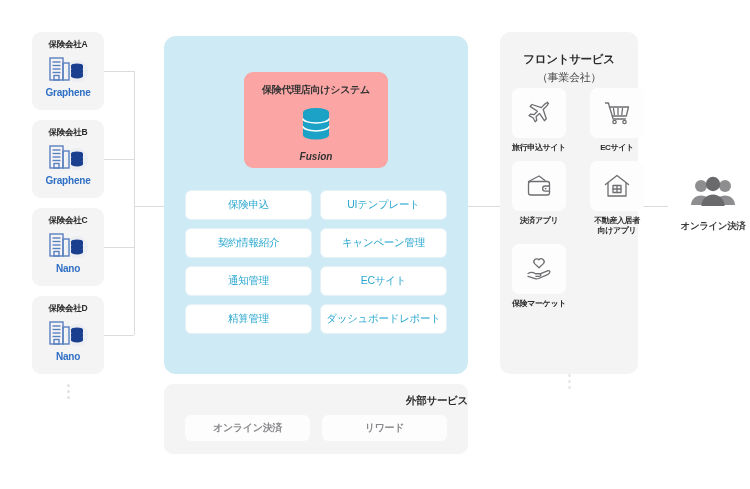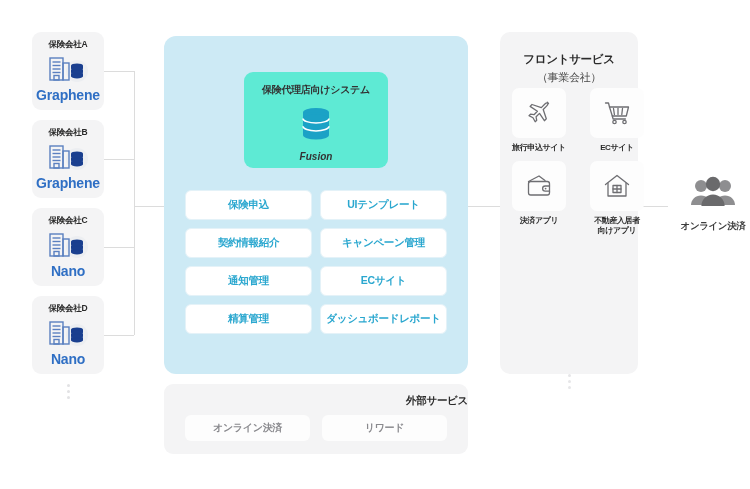--- a/index.html
+++ b/index.html
@@ -24,49 +24,49 @@
     display:flex;flex-direction:column;align-items:center;
     justify-content:flex-start;
     box-sizing:border-box;padding-top:8px;
   }
   .carrier-title{
     font-size:8.5px;font-weight:bold;color:#2b2b2b;letter-spacing:-0.2px;
     line-height:1;
   }
   .carrier-ico{height:34px;display:flex;align-items:center;justify-content:center;margin-top:3px;}
   .carrier-name{
-    font-size:14px;font-weight:bold;color:#2f6fc4;margin-top:1px;letter-spacing:-0.2px;
+    font-size:10px;font-weight:bold;color:#2f6fc4;margin-top:1px;letter-spacing:-0.2px;
   }
   .vdots{
     width:72px;display:flex;flex-direction:column;align-items:center;gap:3px;margin-top:6px;
   }
   .vdots i{display:block;width:3px;height:3px;border-radius:50%;background:#e2e2e4;}
 
   
   .core-panel{
     position:absolute;left:152px;top:36px;width:304px;height:338px;
     background:#cdeaf5;border-radius:12px;
   }
   .core-card{
     position:absolute;left:232px;top:72px;width:144px;height:96px;
-    background:#5eead4;border-radius:9px;
+    background:#fca5a5;border-radius:9px;
     display:flex;flex-direction:column;align-items:center;justify-content:flex-start;
     padding-top:11px;box-sizing:border-box;
   }
   .core-card-title{font-size:10px;font-weight:bold;color:#333;letter-spacing:-0.3px;}
   .core-card-name{font-size:10px;font-weight:bold;color:#333;margin-top:2px;font-style:italic;}
 
   .tiles{
     position:absolute;left:173px;top:190px;width:262px;
     display:grid;grid-template-columns:1fr 1fr;gap:8px 8px;
   }
   .tile{
     height:30px;background:#ffffff;border:1px solid #e4f2f8;border-radius:6px;
     display:flex;align-items:center;justify-content:center;
-    font-size:10.5px;font-weight:bold;color:#2aa7cf;letter-spacing:-0.3px;
+    font-size:10.5px;font-weight:normal;color:#2aa7cf;letter-spacing:-0.3px;
     box-sizing:border-box;
   }
 
   
   .ext-panel{
     position:absolute;left:152px;top:384px;width:304px;height:70px;
     background:#f4f4f5;border-radius:9px;
   }
   .ext-title{
     position:absolute;left:0;top:10px;width:304px;text-align:right;
@@ -359,20 +359,30 @@
           <path d="M5 11.2V24h18V11.2"></path>
           <rect x="10" y="13.5" width="8" height="7"></rect>
           <line x1="14" y1="13.5" x2="14" y2="20.5"></line>
           <line x1="10" y1="17" x2="18" y2="17"></line>
         </svg>
       </div>
       <div class="fs-label" style="white-space:pre-line;">不動産入居者
 向けアプリ</div>
     </div>
 
+    <div class="fs-item">
+      <div class="fs-box">
+        <svg width="28" height="28" viewBox="0 0 28 28" fill="none" stroke="#6e6e72" stroke-width="1.3" stroke-linejoin="round" stroke-linecap="round">
+          <path d="M14 12.8 9.6 8.6a2.9 2.9 0 0 1 4.4-3.8 2.9 2.9 0 0 1 4.4 3.8z"></path>
+          <path d="M3 18.5c2.6-1.6 5.2-1.3 7.4.2h3.8c1.1 0 1.7.6 1.7 1.3s-.6 1.3-1.7 1.3h-3.4"></path>
+          <path d="M10.7 18.7h4.9l7.6-3c1.1-.4 2 .5 1.6 1.6-.4 1-1.2 1.8-2.3 2.3l-8.8 3.9c-1.2.5-2.3.6-3.5.2L3 21.3"></path>
+        </svg>
+      </div>
+      <div class="fs-label">保険マーケット</div>
+    </div>
 
   </div>
 
   <div class="front-dots" style="position:absolute;left:488px;top:374px;">
     <i></i>
       <i></i>
       <i></i>
   </div>
 
   <div class="enduser">

